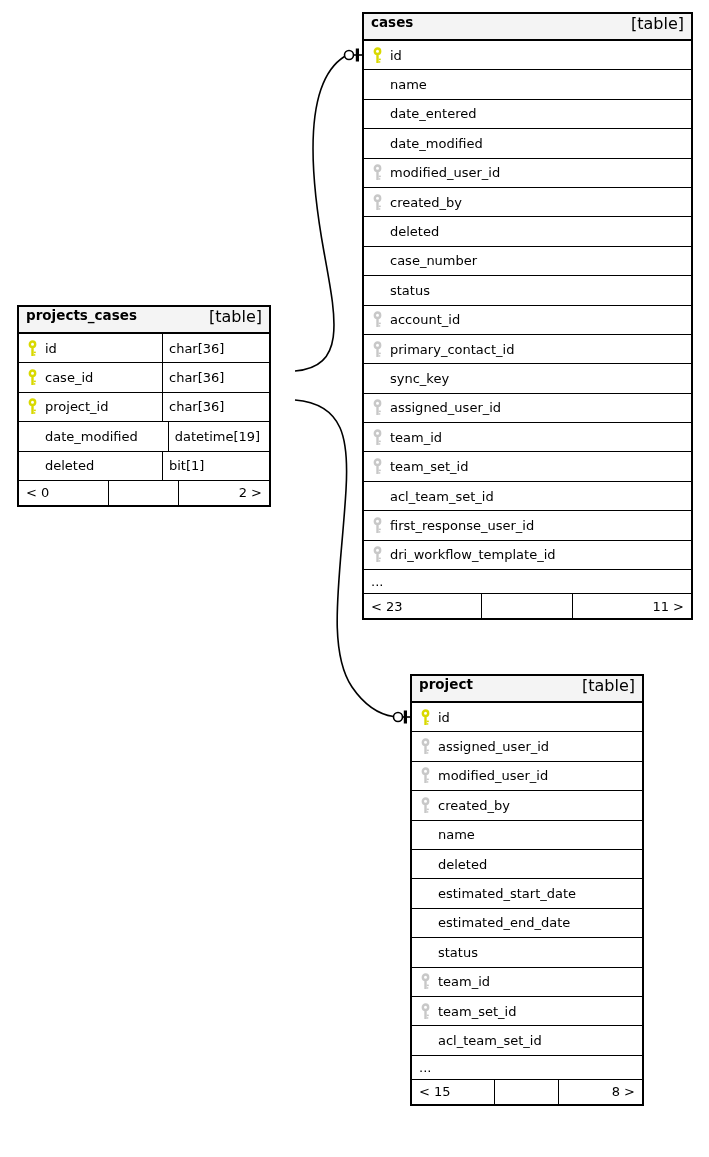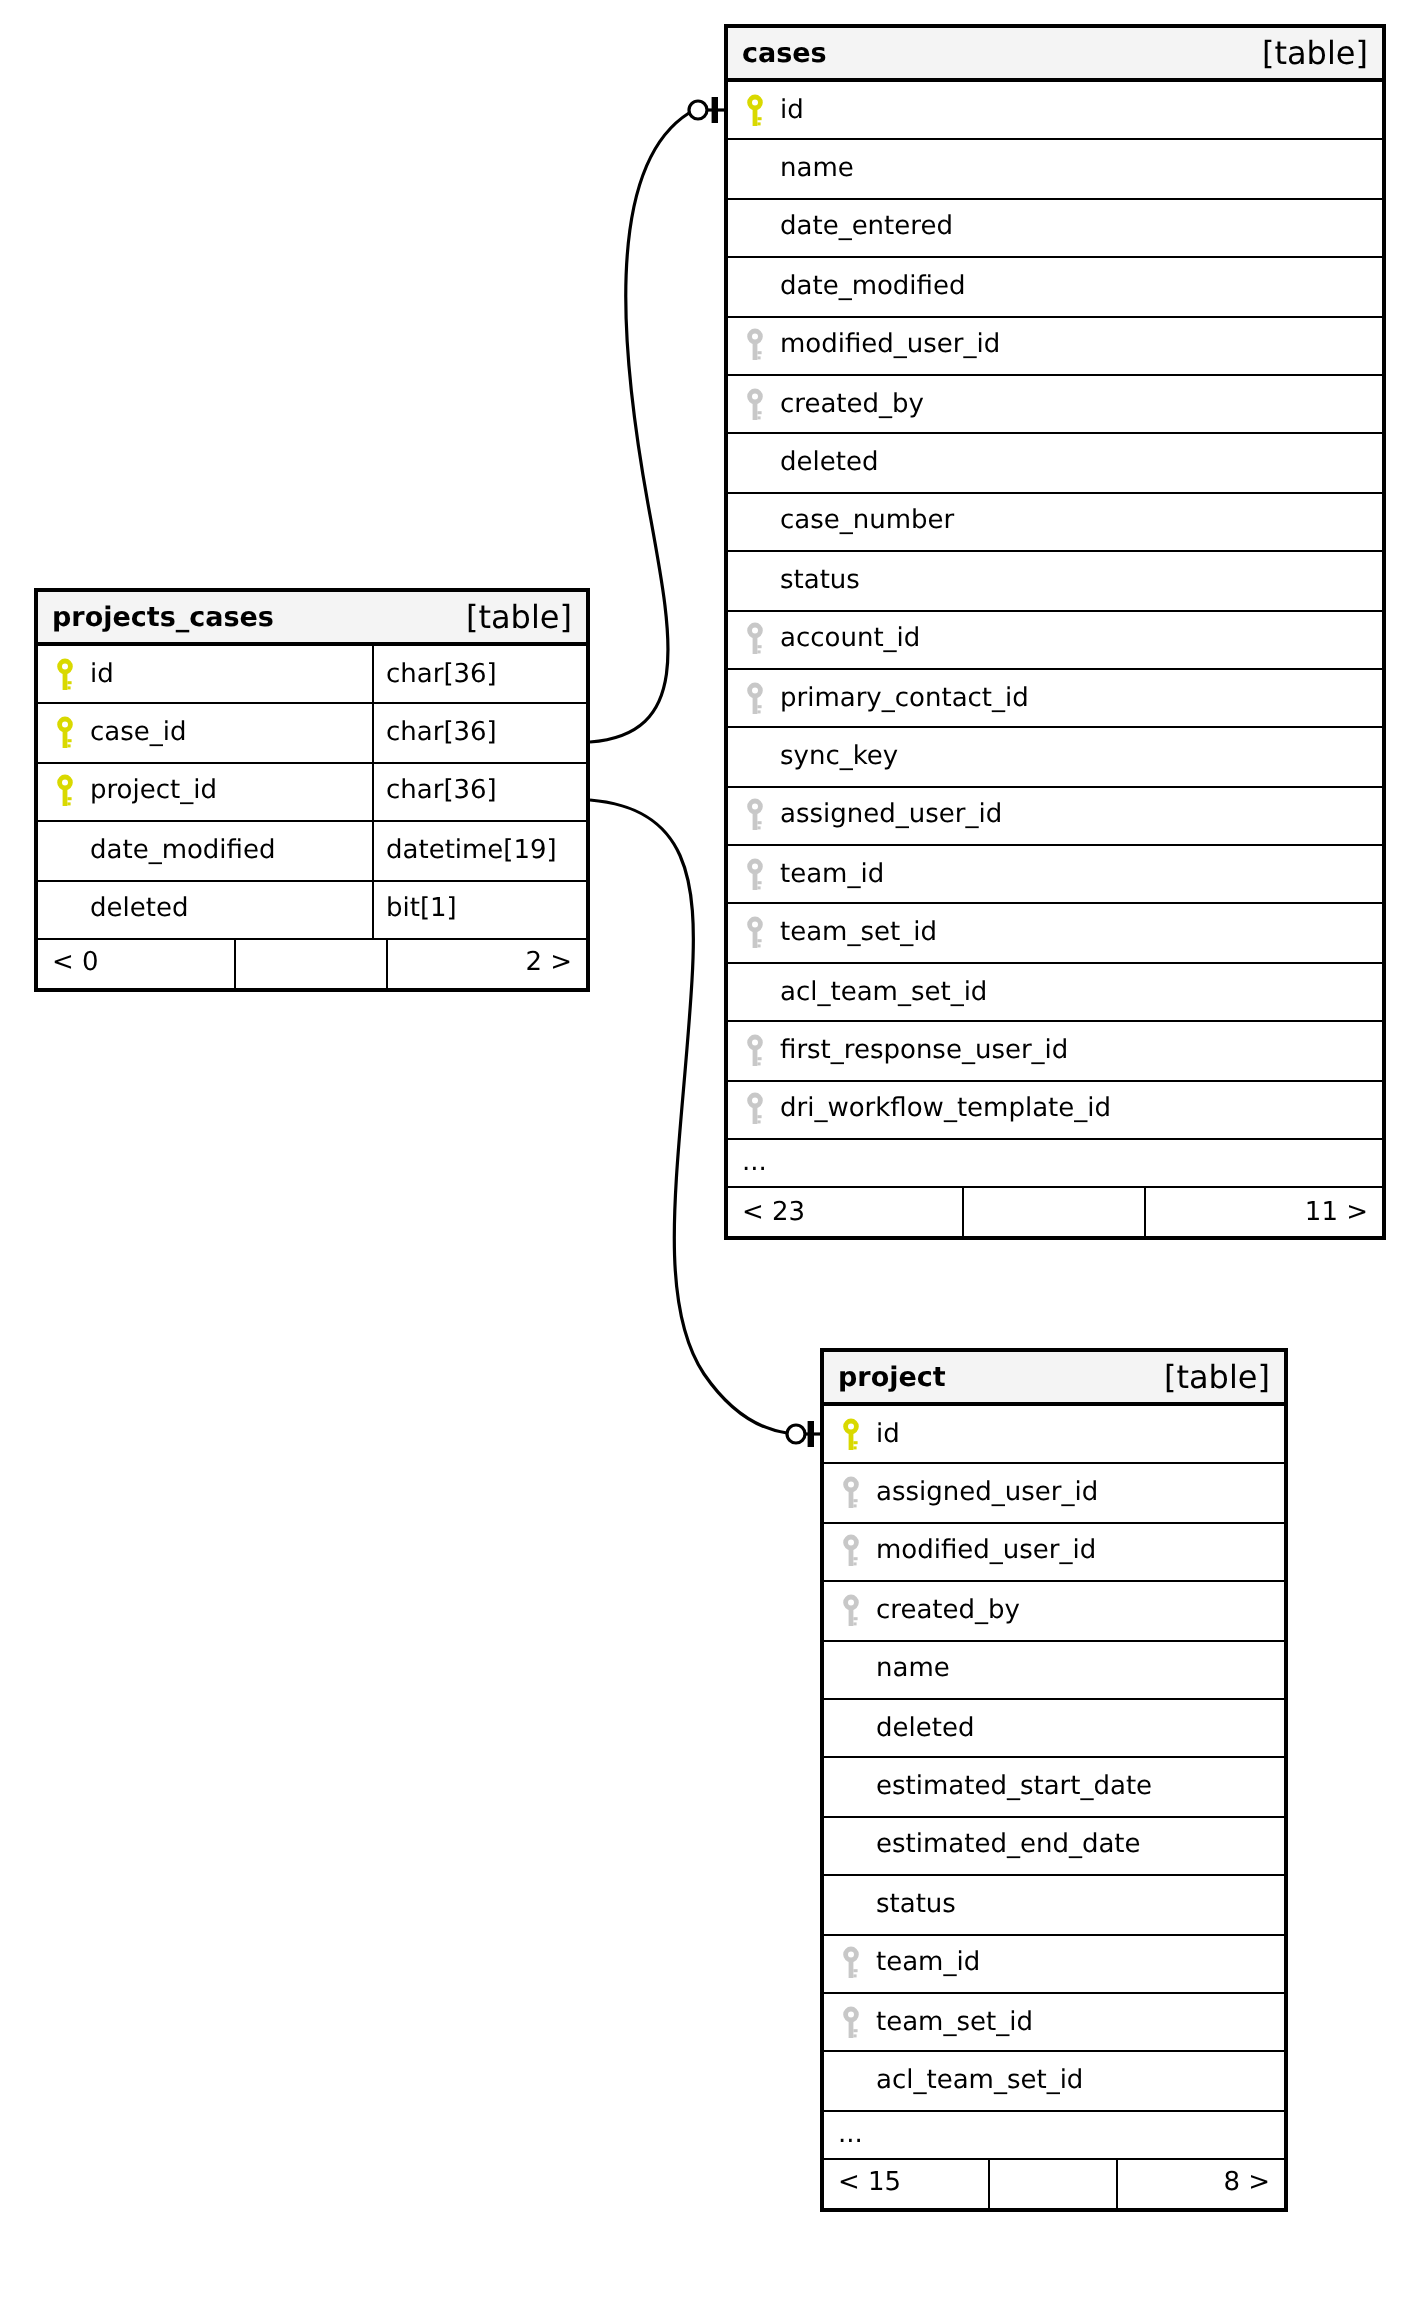--- a/index.html
+++ b/index.html
@@ -15,29 +15,28 @@
     overflow: hidden;
   }
   #rel-svg { position: absolute; left: 0; top: 0; }
 
   .table-card {
     position: absolute;
     border: 2px solid #000;
     background: #ffffff;
   }
   #tbl-cases          { left: 362px; top: 12px;  width: 331px; }
-  #tbl-projects_cases { left: 17px;  top: 294px; width: 278px; }
+  #tbl-projects_cases { left: 17px;  top: 305px; width: 254px; }
   #tbl-project        { left: 410px; top: 674px; width: 234px; }
 
   .tbl-header {
     background: #f4f4f4;
     border-bottom: 2px solid #000;
     display: flex;
     justify-content: space-between;
-    align-items: center;
     height: 27px;
     padding: 0 7px;
   }
   .tbl-title { font-weight: bold; font-size: 13.5px; cursor: pointer; }
   .tbl-tag   { font-size: 16px; }
 
   .tbl-row {
     display: flex;
     align-items: center;
     border-bottom: 1px solid #000;

